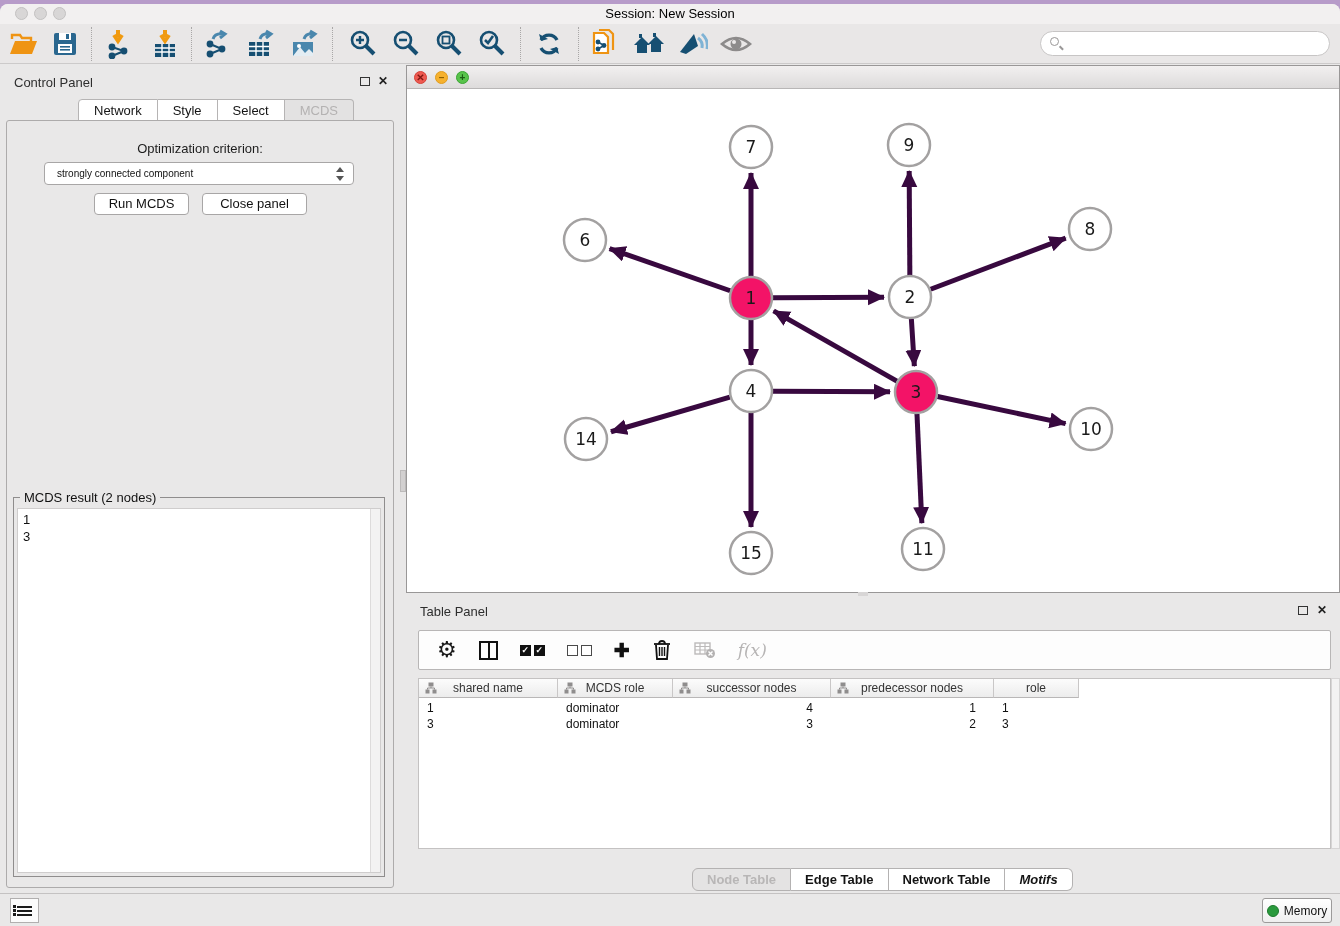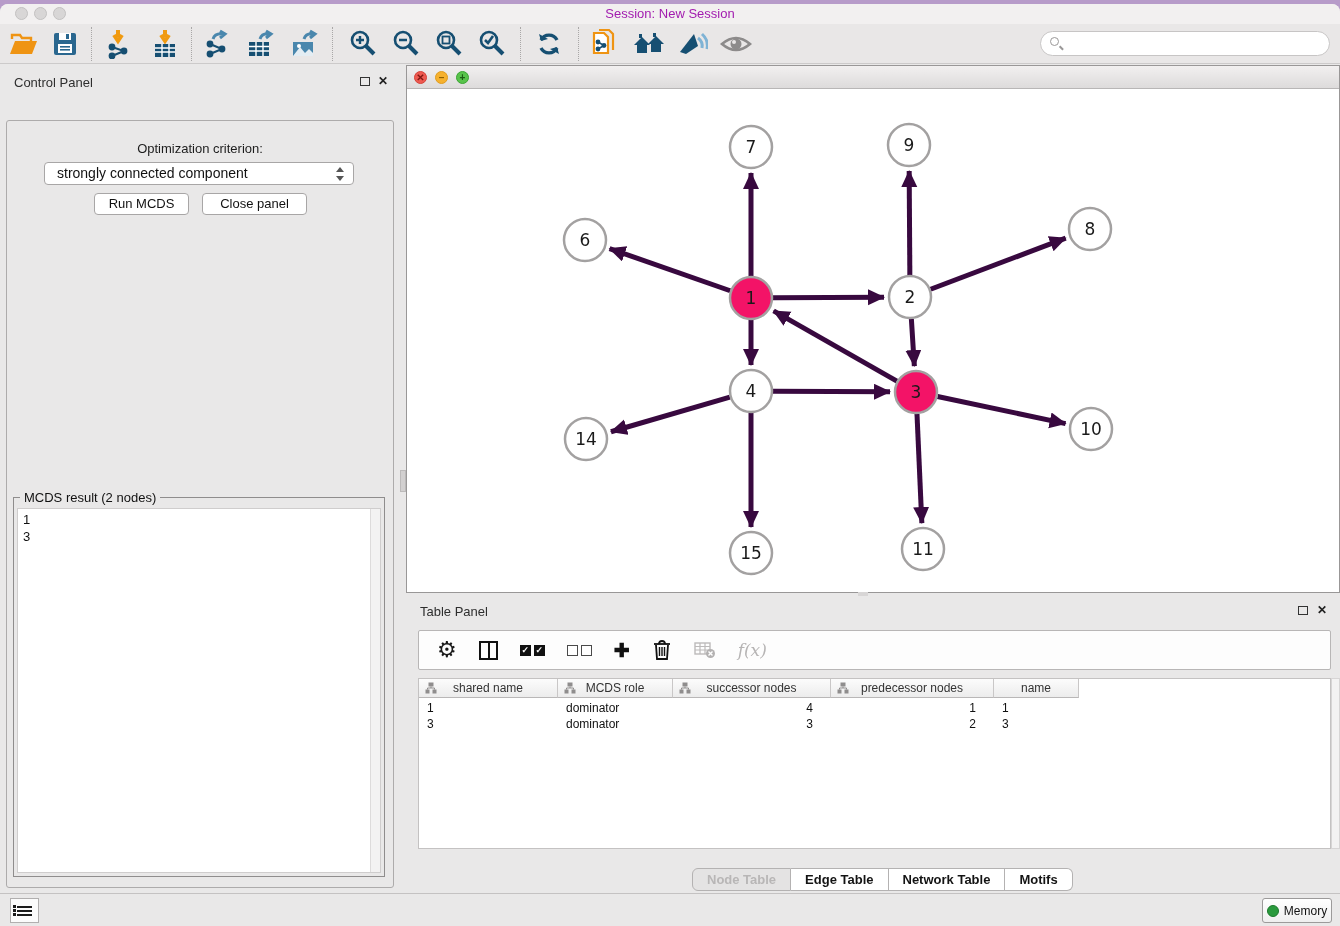--- a/index.html
+++ b/index.html
@@ -3,21 +3,21 @@
 <meta charset="utf-8">
 <style>
   * { margin:0; padding:0; box-sizing:border-box; }
   html,body { width:1340px; height:926px; }
   body { font-family:"Liberation Sans", sans-serif; background:#b79bc9; overflow:hidden; position:relative; }
   #app { position:absolute; top:4px; left:0; width:1340px; height:922px; background:#e9e8e8; border-radius:8px 8px 0 0; overflow:hidden; }
 
   
   #titlebar { position:absolute; top:0; left:0; right:0; height:20px; background:#f2f0f0; }
   .tl-dot { position:absolute; top:3px; width:13px; height:13px; border-radius:50%; background:#d8d6d6; border:1px solid #c3c1c1; }
-  #win-title { position:absolute; top:2px; left:0; right:0; text-align:center; font-size:13px; color:#a21caf; }
+  #win-title { position:absolute; top:2px; left:0; right:0; text-align:center; font-size:13px; color:#000000; }
 
   
   #toolbar { position:absolute; top:20px; left:0; right:0; height:40px; background:#e9e7e7; border-bottom:1px solid #cccaca; }
   .tbtn { position:absolute; top:2px; width:38px; height:36px; display:flex; align-items:center; justify-content:center; }
   .tsep { position:absolute; top:3px; width:1px; height:34px; border-left:1px dotted #a9a7a7; }
   #search-box { position:absolute; top:7px; left:1040px; width:290px; height:25px; background:#fff; border:1px solid #c7c5c5; border-radius:13px; }
   #search-glass { position:absolute; left:9px; top:5px; width:9px; height:9px; border:1.6px solid #9a9898; border-radius:50%; }
   #search-glass::after { content:""; position:absolute; left:8px; top:9px; width:5px; height:1.6px; background:#9a9898; transform:rotate(45deg); }
   #search-input { position:absolute; left:26px; top:1px; width:250px; height:21px; border:none; outline:none; font-size:12px; background:transparent; }
 
@@ -31,21 +31,21 @@
   #cp-head { position:absolute; top:10px; left:14px; }
   #cp-float { position:absolute; top:12px; left:360px; }
   #cp-close { position:absolute; top:9px; left:378px; }
   #cp-tabs { position:absolute; top:34px; left:78px; height:22px; display:flex; }
   .cp-tab { height:22px; padding:0 15px; border:1px solid #b6b4b4; border-left:none; background:#fff; font-size:13px; color:#141414; line-height:21px; }
   .cp-tab:first-child { border-left:1px solid #b6b4b4; border-radius:4px 0 0 0; }
   .cp-tab.last { border-radius:0 4px 0 0; }
   .cp-tab.active { background:#e3e2e2; color:#b4b2b2; }
   #cp-body { position:absolute; top:55px; left:6px; width:388px; height:768px; border:1px solid #adabab; border-radius:3px; background:#e9e8e8; }
   #opt-label { position:absolute; top:76px; left:0; width:100%; text-align:center; font-size:13px; color:#1d1d1d; }
-  #opt-select { position:absolute; top:97px; left:44px; width:310px; height:23px; background:#fff; border:1px solid #a8a6a6; border-radius:4px; font-size:14px; color:#111; line-height:21px; padding-left:12px; }
+  #opt-select { position:absolute; top:97px; left:44px; width:310px; height:23px; background:#fff; border:1px solid #a8a6a6; border-radius:4px; font-size:10px; color:#111; line-height:21px; padding-left:12px; }
   #opt-spin { position:absolute; right:8px; top:3px; width:10px; height:16px; }
   #opt-spin .up { position:absolute; top:1px; left:1px; border-left:4px solid transparent; border-right:4px solid transparent; border-bottom:5px solid #555; }
   #opt-spin .dn { position:absolute; bottom:1px; left:1px; border-left:4px solid transparent; border-right:4px solid transparent; border-top:5px solid #555; }
   .cp-btn { position:absolute; top:128px; height:22px; background:#fff; border:1px solid #a8a6a6; border-radius:4px; font-size:13px; color:#111; text-align:center; line-height:20px; }
   #run-btn { left:94px; width:95px; }
   #closep-btn { left:202px; width:105px; }
   #result-box { position:absolute; top:432px; left:13px; width:372px; height:380px; border:1px solid #8f8d8d; }
   #result-legend { position:absolute; top:-8px; left:6px; background:#e9e8e8; padding:0 4px; font-size:13px; color:#111; }
   #result-area { position:absolute; top:10px; left:3px; right:3px; bottom:3px; background:#fff; border:1px solid #cfcdcd; }
   #result-text { position:absolute; top:2px; left:5px; font-size:13px; color:#111; line-height:17px; white-space:pre; }
@@ -85,21 +85,21 @@
   #tp-table { position:absolute; top:82px; left:12px; width:913px; height:171px; background:#fff; border:1px solid #c4c2c2; overflow:hidden; }
   #tp-scroll { position:absolute; top:82px; left:925px; width:9px; height:171px; background:#f3f2f2; border:1px solid #d7d5d5; }
   #thead { position:absolute; top:0; left:0; height:19px; display:flex; }
   .th { position:relative; height:19px; background:linear-gradient(#fcfcfc,#ececec); border-right:1px solid #c9c7c7; border-bottom:1px solid #b9b7b7; font-size:12px; color:#333; text-align:center; line-height:18px; }
   .th .hier { position:absolute; left:6px; top:3px; }
   .trow { position:absolute; left:0; height:16px; width:100%; font-size:12px; color:#111; }
   .td { position:absolute; top:0; height:16px; line-height:16px; overflow:hidden; }
   #tp-tabs { position:absolute; top:272px; left:286px; height:23px; display:flex; }
   .tp-tab { height:23px; padding:0 14px; border:1px solid #b4b2b2; border-left:none; background:#fff; font-size:13px; font-weight:bold; color:#141414; line-height:21px; }
   .tp-tab:first-child { border-left:1px solid #b4b2b2; border-radius:6px 0 0 6px; }
-  .tp-tab.last { border-radius:0 6px 6px 0; }
+  .tp-tab.last { border-radius:0 6px 6px 0;font-style:italic; }
   .tp-tab.active { background:#e4e3e3; color:#b8b6b6; }
 
   
   #statusbar { position:absolute; left:0; right:0; bottom:0; height:33px; background:#e9e8e8; border-top:1px solid #c4c2c2;padding-left:24px; }
   #list-btn { position:absolute; left:10px; top:4px; width:29px; height:25px; background:#fbfbfb; border:1px solid #b1afaf; display:flex; align-items:center; justify-content:center; }
   .list-lines { width:15px; }
   .list-lines div { height:2px; background:#1a1a1a; margin:2px 0; position:relative; }
   .list-lines div::before { content:""; position:absolute; left:-4px; top:-1px; width:3px; height:3px; background:#1a1a1a; }
   #memory-btn { position:absolute; right:8px; top:4px; width:70px; height:25px; background:linear-gradient(#ffffff,#efefef); border:1px solid #9c9a9a; border-radius:3px; display:flex; align-items:center; justify-content:center; gap:5px; font-size:12px; color:#111; }
   #mem-dot { width:12px; height:12px; border-radius:50%; background:#2a9a3d; border:1px solid #1d7a2d; }
@@ -249,20 +249,26 @@
     <div id="search-box">
       <div id="search-glass"></div>
       <input id="search-input" placeholder="" style="">
     </div>
   </div>
 
   <div id="control-panel">
     <div id="cp-head" class="panel-title">Control Panel</div>
     <span id="cp-float" class="float-ico"></span>
     <span id="cp-close" class="close-ico">✕</span>
+    <div id="cp-tabs">
+        <div class="cp-tab">Network</div>
+        <div class="cp-tab">Style</div>
+        <div class="cp-tab">Select</div>
+        <div class="cp-tab active last">MCDS</div>
+      </div>
     <div id="cp-body"></div>
     <div id="opt-label">Optimization criterion:</div>
     <div id="opt-select">
       <span>strongly connected component</span>
       <span id="opt-spin">
           <span class="up"></span>
           <span class="dn"></span>
         </span>
     </div>
     <div id="run-btn" class="cp-btn">Run MCDS</div>
@@ -423,21 +429,21 @@
               <rect x="0.5" y="7.5" width="4" height="4" fill="#8f8d8d"></rect>
               <rect x="7.5" y="7.5" width="4" height="4" fill="#8f8d8d"></rect>
               <path d="M6 4.5 V6 M2.5 7.5 V6 H9.5 V7.5" stroke="#8f8d8d" fill="none"></path>
             </svg><span>successor nodes</span></div>
           <div class="th" style="width: 163px;"><svg class="hier" width="12" height="12" viewBox="0 0 12 12">
               <rect x="3.5" y="0.5" width="5" height="4" fill="#8f8d8d"></rect>
               <rect x="0.5" y="7.5" width="4" height="4" fill="#8f8d8d"></rect>
               <rect x="7.5" y="7.5" width="4" height="4" fill="#8f8d8d"></rect>
               <path d="M6 4.5 V6 M2.5 7.5 V6 H9.5 V7.5" stroke="#8f8d8d" fill="none"></path>
             </svg><span>predecessor nodes</span></div>
-          <div class="th" style="width: 85px;"><span>name</span></div>
+          <div class="th" style="width: 85px;"><span>role</span></div>
         </div>
       <div id="tbody">
           <div class="trow" style="top: 21px;">
             <div class="td" style="left: 0px; width: 139px; text-align: left; padding: 0px 0px 0px 8px;">1</div>
             <div class="td" style="left: 139px; width: 115px; text-align: left; padding: 0px 0px 0px 8px;">dominator</div>
             <div class="td" style="left: 254px; width: 158px; text-align: right; padding: 0px 18px 0px 0px;">4</div>
             <div class="td" style="left: 412px; width: 163px; text-align: right; padding: 0px 18px 0px 0px;">1</div>
             <div class="td" style="left: 575px; width: 85px; text-align: left; padding: 0px 0px 0px 8px;">1</div>
           </div>
           <div class="trow" style="top: 37px;">

